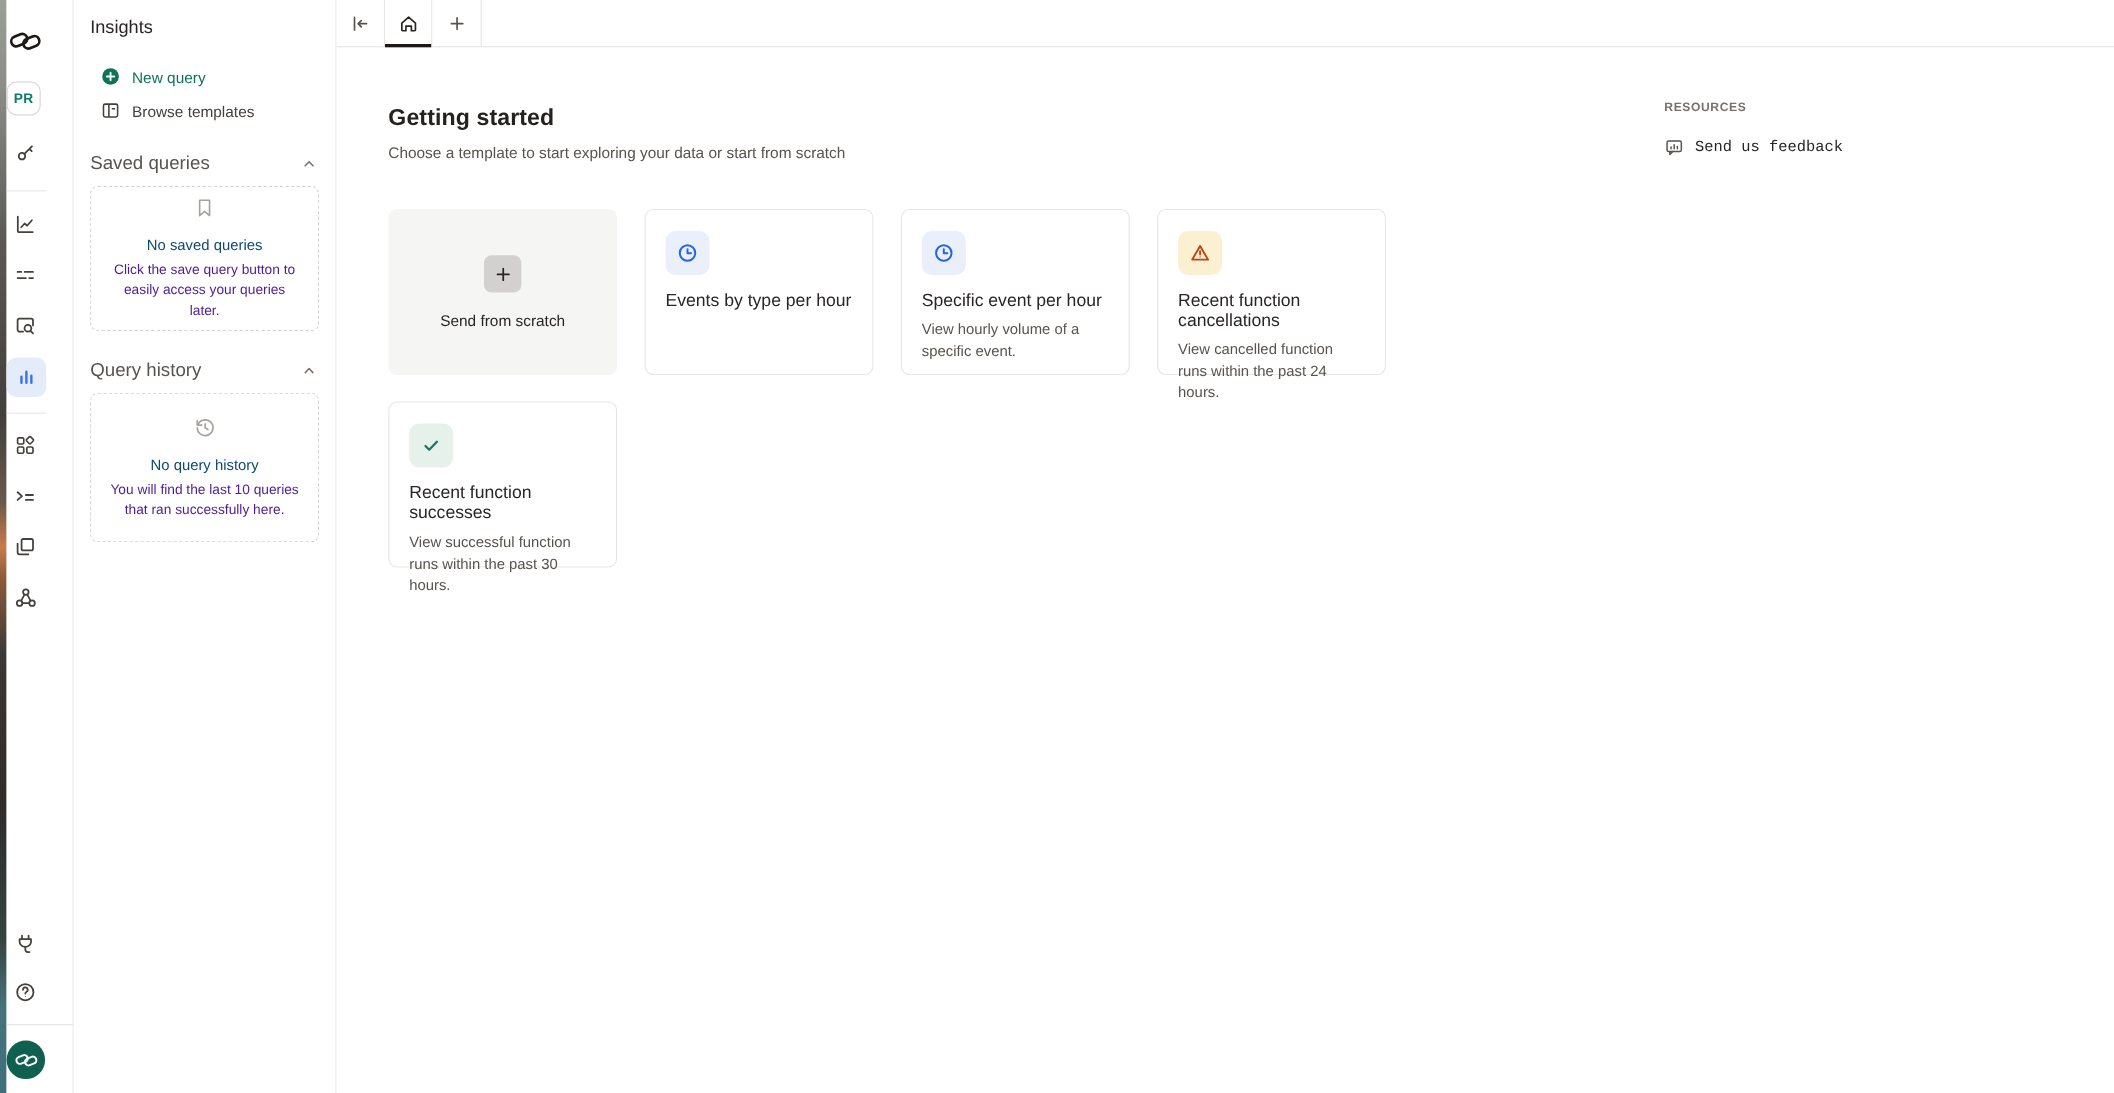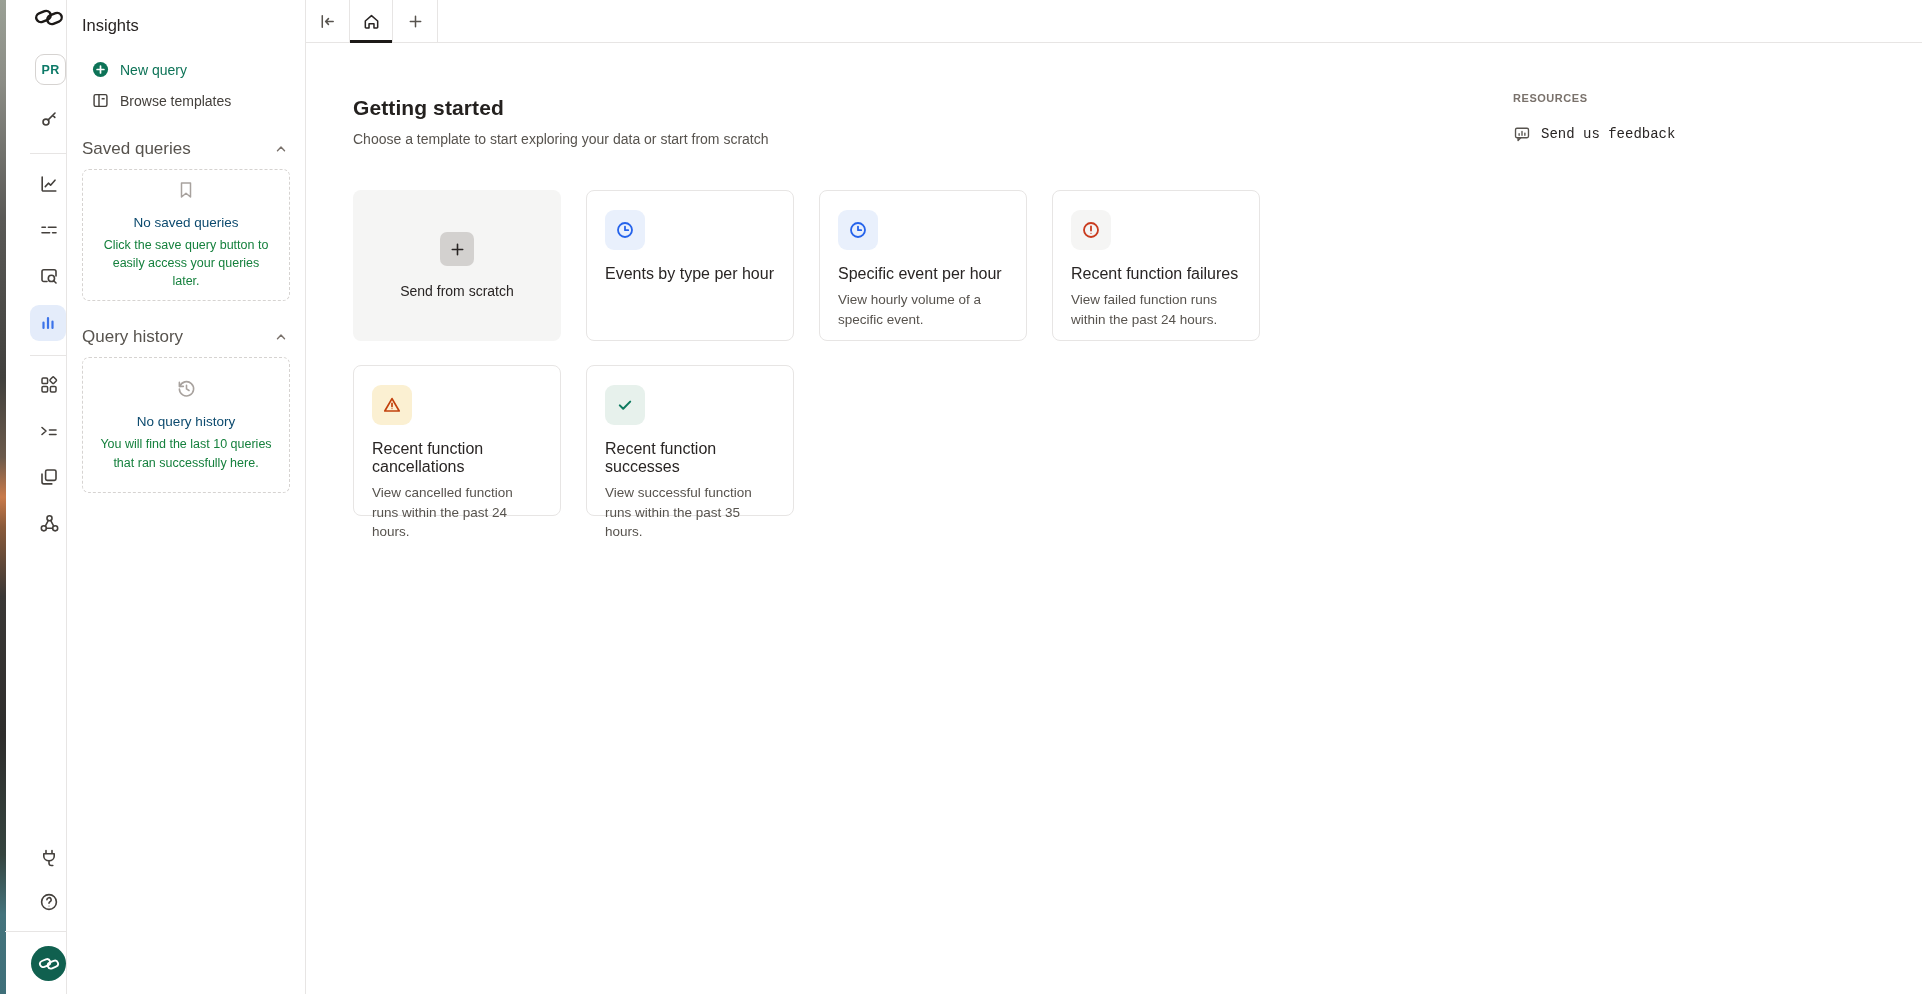--- a/index.html
+++ b/index.html
@@ -5,21 +5,21 @@
   * { margin:0; padding:0; box-sizing:border-box; }
   html,body { width:1922px; height:994px; overflow:hidden; }
   body { font-family:"Liberation Sans","DejaVu Sans",sans-serif; background:#ffffff; color:#292524; display:flex; }
 
   
   .wall { width:6px; height:100%; flex:0 0 6px;
     background:linear-gradient(180deg,#9aa095 0%,#8c8d86 8%,#5a5956 22%,#41403d 38%,#6b5a4b 46%,#c97a4a 50%,#8a5a3a 53%,#3a3836 60%,#2e2d2c 74%,#35443f 86%,#44737c 92%,#3f6f79 100%); }
 
   
   .rail { width:61px; flex:0 0 61px; background:#fff; border-right:1px solid #e7e5e4;
-          display:flex; flex-direction:column; align-items:flex-end; }
+          display:flex; flex-direction:column; align-items:flex-start; padding-top:20px; }
   .rail svg { display:block; }
   .rail .ric { width:34px; height:34px; display:flex; align-items:center; justify-content:center;
                color:#44403c; border-radius:8px; cursor:pointer; }
   .rail-div { width:36px; border-top:1px solid #e7e5e4; }
   .env-badge { margin-top:20px; width:31px; height:31px; border:1px solid #d6d3d1; border-radius:9px;
                display:flex; align-items:center; justify-content:center;
                font-size:12.5px; font-weight:700; letter-spacing:.2px; cursor:pointer; }
   .tile-active { width:36px; height:36px; border-radius:9px; display:flex; align-items:center; justify-content:center; cursor:pointer; }
   .avatar { width:35px; height:35px; border-radius:50%; display:flex; align-items:center; justify-content:center; cursor:pointer; }
 
@@ -31,21 +31,21 @@
   .sb-link { display:flex; align-items:center; gap:11px; padding-left:25px; font-size:14px; font-weight:500; cursor:pointer; }
   .sb-link svg { flex:0 0 auto; }
   .sb-sec { margin-top:30px; display:flex; align-items:center; justify-content:space-between;
             padding:0 17px 0 15px; font-size:17px; color:#57534e; }
   .sb-sec .chev { color:#79716b; cursor:pointer; display:flex; }
   .empty-panel { margin:10px 15px 0 15px; border:1.5px dashed #d6d3d1; border-radius:7px;
                  display:flex; flex-direction:column; align-items:center; justify-content:center;
                  text-align:center; padding:18px 10px; }
   .empty-panel .eicon { color:#a8a29e; }
   .ep-title { margin-top:11px; font-size:13.5px; font-weight:500; color:#0c4a6e; }
-  .ep-body { margin-top:6px; font-size:12.5px; line-height:1.45; color:#15803d; padding:0 6px; }
+  .ep-body { margin-top:6px; font-size:12.5px; line-height:1.45; color:#4c1d95; padding:0 6px; }
   .panel-h { height:132px; }
   .panel-h2 { height:136px; }
 
   
   .main { flex:1 1 auto; display:flex; flex-direction:column; background:#fff; }
   .tabbar { height:43px; flex:0 0 43px; border-bottom:1px solid #e7e5e4; display:flex; align-items:stretch; }
   .tabcell { width:44px; border-right:1px solid #e7e5e4; display:flex; align-items:center; justify-content:center;
              color:#57534e; cursor:pointer; position:relative; }
   .tabcell.home { color:#292524; }
   .tabcell.home::after { content:""; position:absolute; left:0; right:0; bottom:-1px; height:3px; background:#1c1917; }
@@ -275,52 +275,41 @@
         <div class="tile" style="background: rgb(233, 240, 252); color: rgb(37, 99, 235);">
           <svg width="20" height="20" viewBox="0 0 20 20" fill="none" stroke="currentColor" stroke-width="1.8" stroke-linecap="round" stroke-linejoin="round">
             <circle cx="10" cy="10" r="7"></circle>
               <path d="M10 6.6 V10.2 H13.2"></path>
           </svg>
         </div>
         <div class="card-title">Specific event per hour</div>
         <div class="card-desc">View hourly volume of a specific event.</div>
       </div>
 
-      <div class="card tpl">
-        <div class="tile" style="background: rgb(245, 245, 244); color: rgb(201, 59, 30);">
-          <svg width="20" height="20" viewBox="0 0 20 20" fill="none" stroke="currentColor" stroke-width="1.8" stroke-linecap="round">
-            <circle cx="10" cy="10" r="7"></circle>
-              <path d="M10 6.4 V10.6"></path>
-              <circle cx="10" cy="13.4" r="0.55" fill="currentColor" stroke="none"></circle>
-          </svg>
-        </div>
-        <div class="card-title">Recent function failures</div>
-        <div class="card-desc">View failed function runs within the past 24 hours.</div>
-      </div>
 
       <div class="card tpl">
         <div class="tile" style="background: rgb(251, 240, 210); color: rgb(194, 65, 12);">
           <svg width="20" height="20" viewBox="0 0 20 20" fill="none" stroke="currentColor" stroke-width="1.7" stroke-linecap="round" stroke-linejoin="round">
             <path d="M10 3.6 L17.2 16 H2.8 Z"></path>
               <path d="M10 8.4 v3"></path>
               <circle cx="10" cy="13.6" r="0.55" fill="currentColor" stroke="none"></circle>
           </svg>
         </div>
         <div class="card-title">Recent function cancellations</div>
         <div class="card-desc">View cancelled function runs within the past 24 hours.</div>
       </div>
 
       <div class="card tpl">
         <div class="tile" style="background: rgb(231, 241, 236); color: rgb(13, 122, 95);">
           <svg width="20" height="20" viewBox="0 0 20 20" fill="none" stroke="currentColor" stroke-width="2" stroke-linecap="round" stroke-linejoin="round">
             <path d="M4.8 10.4 l3.4 3.4 L15.2 6.6"></path>
           </svg>
         </div>
         <div class="card-title">Recent function successes</div>
-        <div class="card-desc">View successful function runs within the past 35 hours.</div>
+        <div class="card-desc">View successful function runs within the past 30 hours.</div>
       </div>
 
     </div>
 
     <div class="resources">
       <div class="res-h">RESOURCES</div>
       <div class="res-link">
         <span style="display:flex">
           <svg width="18" height="18" viewBox="0 0 20 20" fill="none" stroke="currentColor" stroke-width="1.5" stroke-linecap="round" stroke-linejoin="round">
             <rect x="2.8" y="3.6" width="14.4" height="10.6" rx="1.6"></rect>

